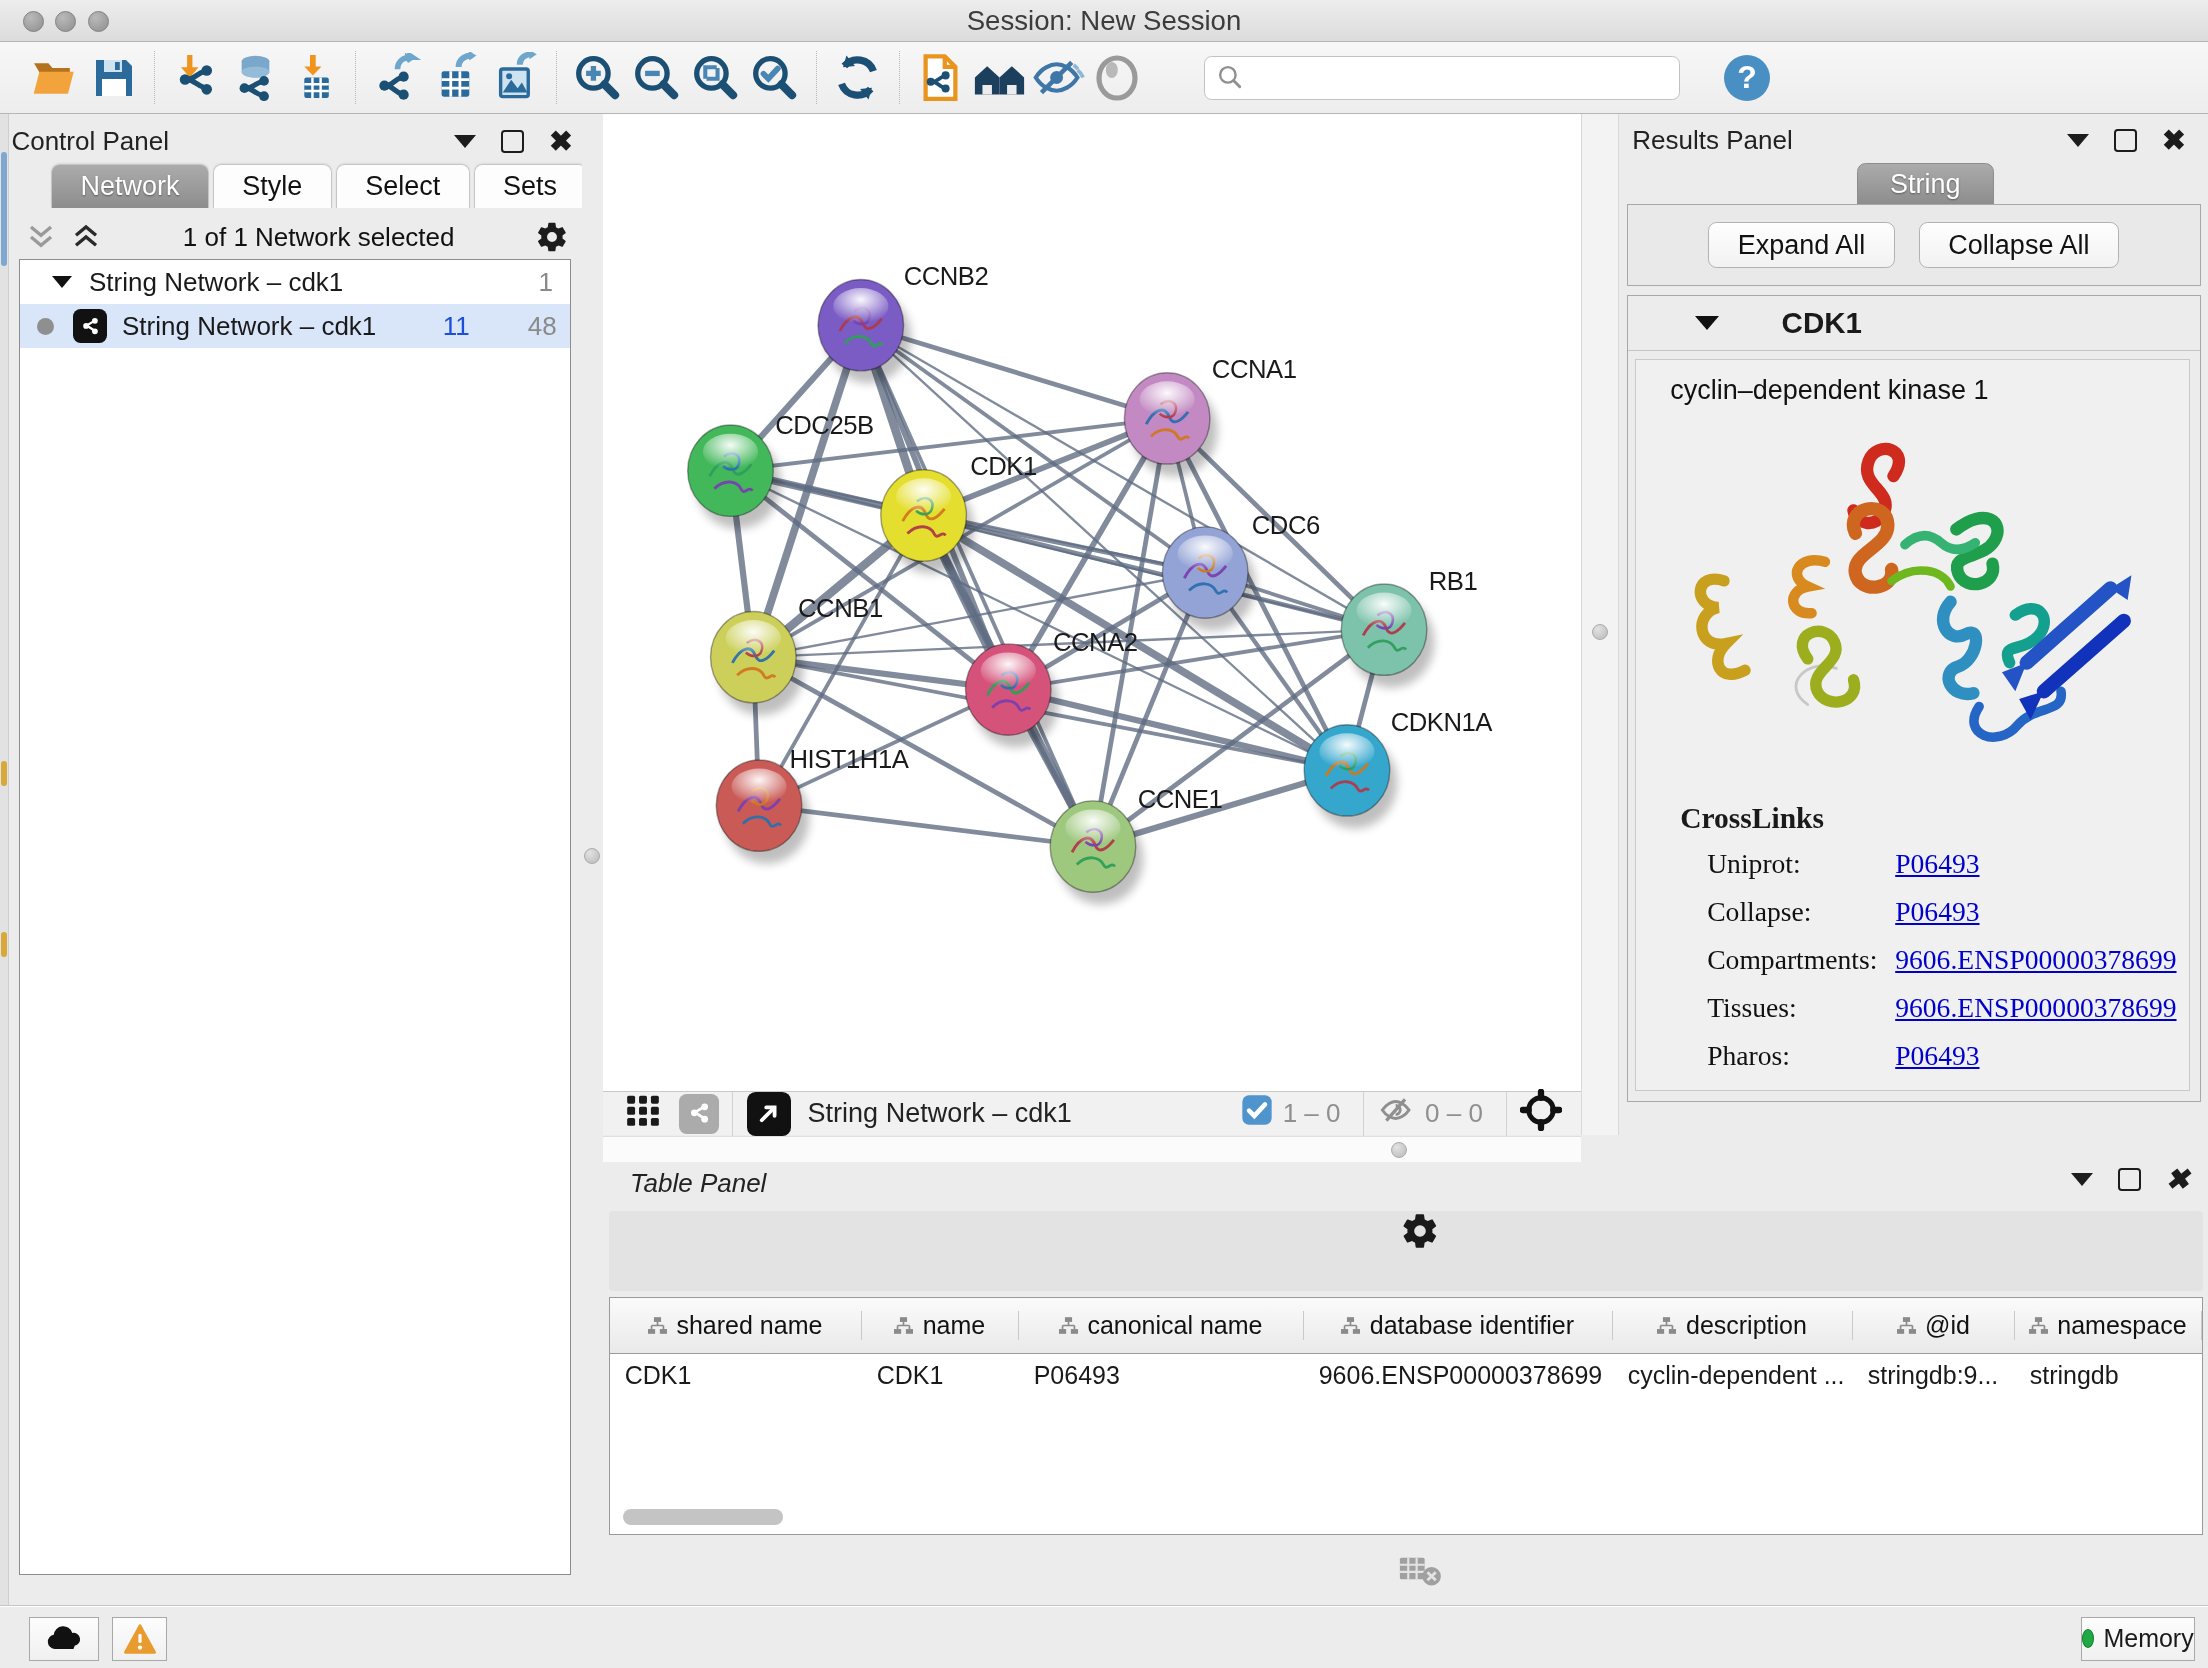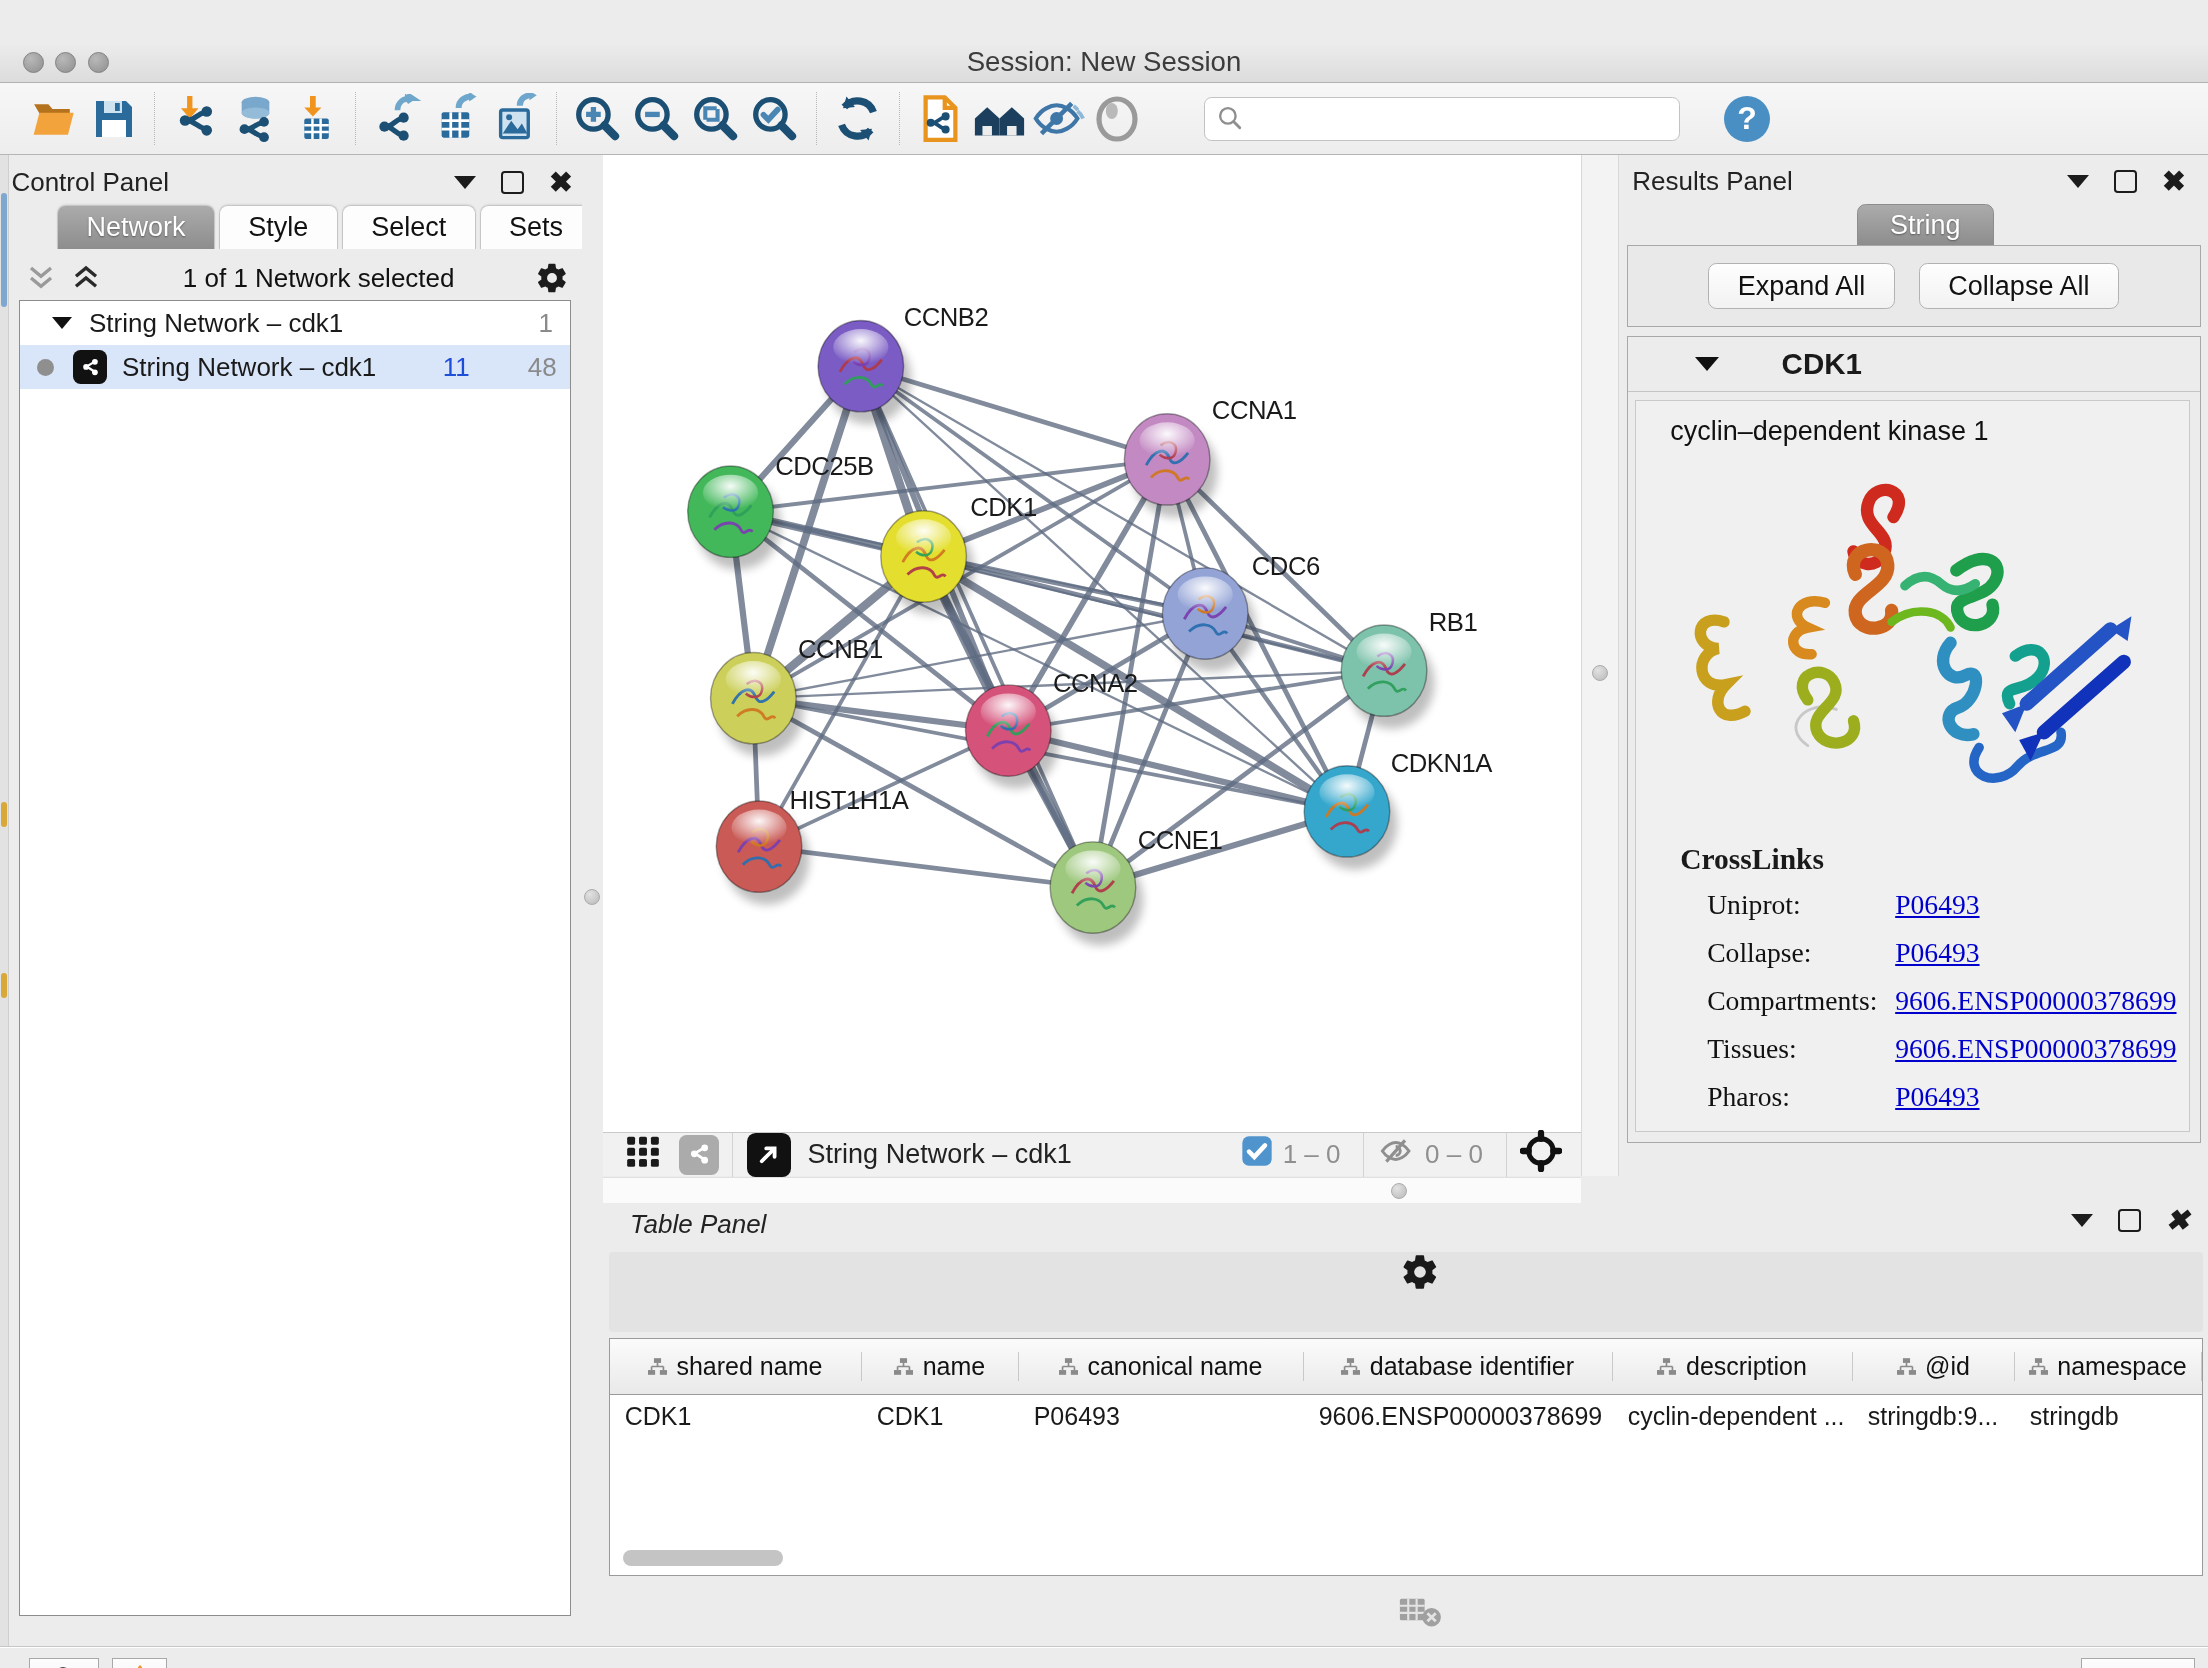--- a/index.html
+++ b/index.html
@@ -1,18 +1,18 @@
 <!DOCTYPE html>
 <html style="font-size:15px"><head>
 <meta charset="utf-8">
 <style>
   * { margin:0; padding:0; box-sizing:border-box; }
   html,body { width:2208px; height:1668px; overflow:hidden; background:#ececec;
     font-family:"Liberation Sans", sans-serif; color:#1a1a1a; }
-  .abs { position:absolute;margin-top:41px; }
+  .abs { position:absolute; }
 
   
   #titlebar { left:0; top:0; width:2208px; height:42px;
     background:linear-gradient(#ededed,#dcdcdc); border-bottom:1px solid #b2b2b2; }
   .traffic { position:absolute; top:10.5px; width:21px; height:21px; border-radius:50%;
     background:radial-gradient(circle at 35% 30%, #b9b9b9, #8f8f8f); border:1px solid #7f7f7f; }
   #win-title { width:100%; text-align:center; line-height:42px; font-size:27.6px; color:#3c3c3c; }
 
   
   #toolbar { left:0; top:42px; width:2208px; height:72px; background:linear-gradient(#f7f7f7,#ededed);
@@ -30,21 +30,21 @@
   .sliver-dot { position:absolute; left:1px; width:5.7px; border-radius:2.9px; }
 
   
   #cp-header { left:11.4px; top:120px; width:571px; height:42px; display:flex; align-items:center; }
   .panel-title { font-size:26px; color:#222; }
   .panel-ctrls { margin-left:auto; display:flex; align-items:center; gap:25px; padding-right:9.5px; }
   .tri-down { width:0; height:0; border-left:11.4px solid transparent; border-right:11.4px solid transparent;
     border-top:13.3px solid #1c1c1c; }
   .sq-restore { width:23px; height:23px; border:2.9px solid #1c1c1c; border-radius:3.8px; }
   .x-close { font-size:28.5px; font-weight:bold; color:#1c1c1c; line-height:23px; }
-  #cp-tabs { left:57px; top:164px; height:44px; display:flex; }
+  #cp-tabs { left:51px; top:164px; height:44px; display:flex; }
   .tab { height:44px; line-height:42px; padding:0 28.5px; background:#fdfdfd; border:1px solid #c6c6c6;
     border-bottom:none; border-radius:8.6px 8.6px 0 0; font-size:27px; margin-right:3.8px; color:#111;
     box-shadow:0 -1px 1.9px rgba(0,0,0,.08); }
   .tab.active { background:linear-gradient(#ababab,#8d8d8d); color:#fff; text-shadow:0 1px 1.9px rgba(0,0,0,.4); }
   #cp-selrow { left:25px; top:217px; width:544px; height:40px; display:flex; align-items:center; }
   #cp-seltext { flex:1; text-align:center; font-size:26px; color:#111; }
   #cp-tree { left:19px; top:259px; width:552px; height:1316px; background:#fff; border:1px solid #8d8d8d; }
   .tree-row { height:44px; display:flex; align-items:center; font-size:26px; }
   .tree-row.selected { background:#d9e6fa; }
   .tree-caret { width:0; height:0; border-left:10.5px solid transparent; border-right:10.5px solid transparent;

